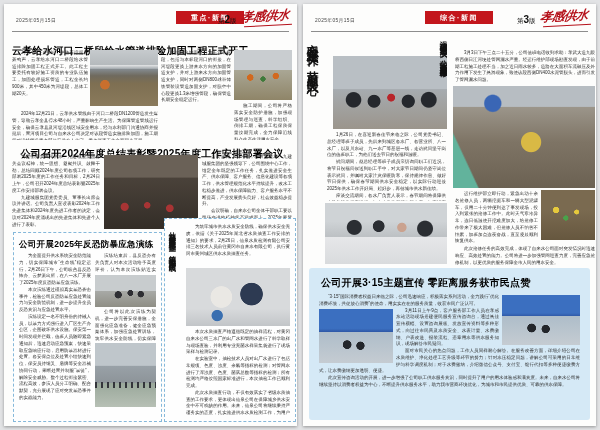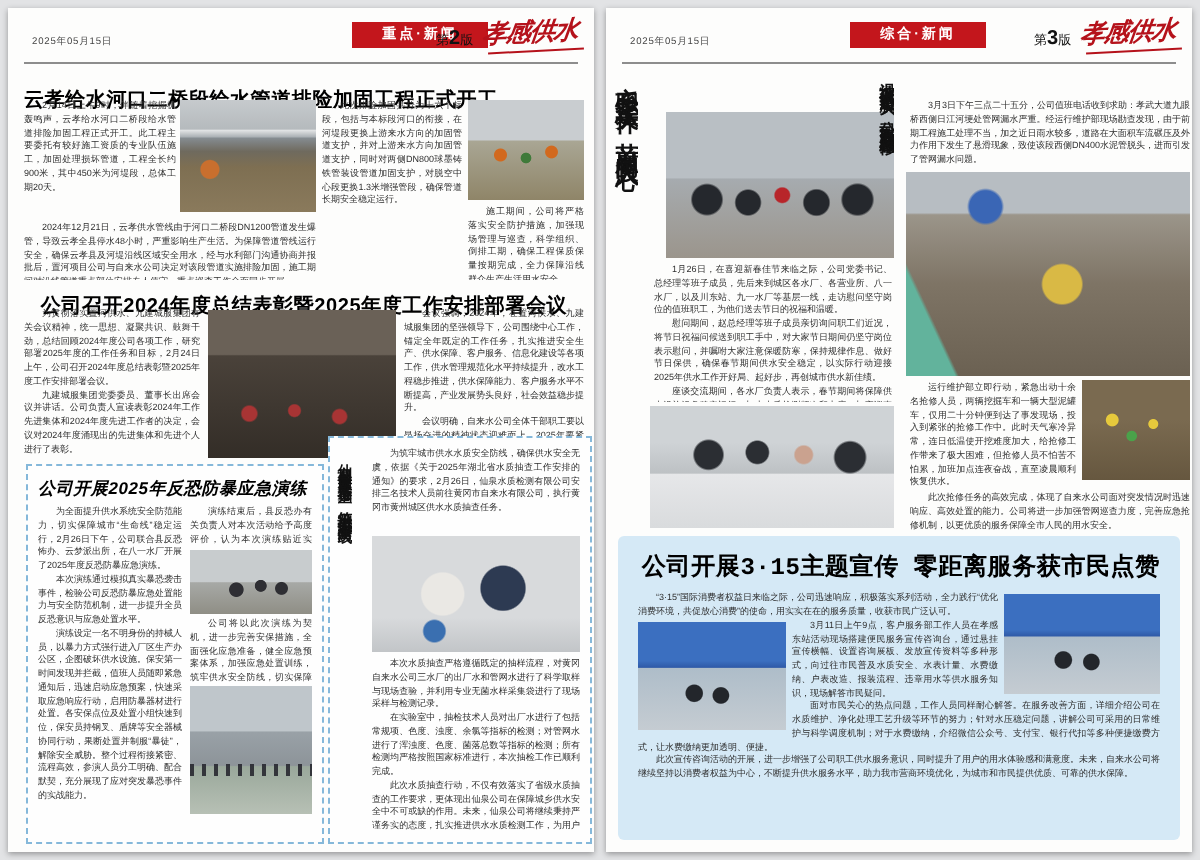--- a/index.html
+++ b/index.html
@@ -29,21 +29,21 @@
     position:absolute;top:4px;right:4px;width:52px;
     color:#b5121b;font-family:"DejaVu Serif","Liberation Serif",serif;
     font-style:italic;font-weight:bold;font-size:12.5px;letter-spacing:-.5px;
     transform:rotate(-3deg) skewX(-10deg);
   }
   .mastline{position:absolute;top:21px;right:5px;width:48px;height:1px;background:#b5121b;transform:rotate(-3deg);}
   .hrule{position:absolute;left:8px;right:8px;top:27px;border-top:1px solid #8d8d8d;}
   
   .hl{font-weight:bold;color:#000;letter-spacing:.3px;line-height:1.2;}
   .hl1{font-size:10px;}
-  .hl2{font-size:8.5px;font-style:italic;}
+  .hl2{font-size:8.5px;}
   .vtitle{
     font-weight:bold;color:#111;
     writing-mode:vertical-rl;text-orientation:upright;
     letter-spacing:1px;line-height:1.1;overflow:hidden;
   }
   
   .txt{font-size:4.5px;line-height:1.5;color:#2e2e2e;text-align:justify;overflow:hidden;}
   .para{margin:0;text-indent:2em;}
   
   .dashbox{border:1px dashed #85b8da;background:#fefefe;}
@@ -208,21 +208,21 @@
   <div class="abs ph ph-excsite" style="left:150px;top:82px;width:142px;height:102px;"></div>
   <div class="abs txt" style="left:152px;top:187px;width:83px;height:53px;">
       <p class="para">运行维护部立即行动，紧急出动十余名抢修人员，两辆挖掘车和一辆大型泥罐车，仅用二十分钟便到达了事发现场，投入到紧张的抢修工作中。此时天气寒冷异常，连日低温使开挖难度加大，给抢修工作带来了极大困难，但抢修人员不怕苦不怕累，加班加点连夜奋战，直至凌晨顺利恢复供水。</p>
     </div>
   <div class="abs ph ph-pit" style="left:238px;top:186px;width:54px;height:50px;"></div>
   <div class="abs txt" style="left:152px;top:242px;width:140px;height:20px;">
       <p class="para">此次抢修任务的高效完成，体现了自来水公司面对突发情况时迅速响应、高效处置的能力。公司将进一步加强管网巡查力度，完善应急抢修机制，以更优质的服务保障全市人民的用水安全。</p>
     </div>
 
   <div class="abs panel" style="left:6px;top:264px;width:281px;height:152px;padding:0;">
-    <h2 class="hl hl1" style="margin:9px 10px 5px 12px;font-size:12px;font-family:Liberation Mono, monospace;">公司开展3·15主题宣传 零距离服务获市民点赞</h2>
+    <h2 class="hl hl1" style="margin:9px 10px 5px 12px;font-size:10px;">公司开展3·15主题宣传 零距离服务获市民点赞</h2>
     <div class="txt" style="margin:0 10px;height:118px;">
       <div class="ph ph-tent1 fr" style="width:78px;height:50px;"></div>
       <p class="para">“3·15”国际消费者权益日来临之际，公司迅速响应，积极落实系列活动，全力践行“优化消费环境，共促放心消费”的使命，用实实在在的服务质量，收获市民广泛认可。</p>
       <div class="ph ph-tent2 fl" style="width:74px;height:54px;"></div>
       <p class="para">3月11日上午9点，客户服务部工作人员在孝感东站活动现场搭建便民服务宣传咨询台，通过悬挂宣传横幅、设置咨询展板、发放宣传资料等多种形式，向过往市民普及水质安全、水表计量、水费缴纳、户表改造、报装流程、违章用水等供水服务知识，现场解答市民疑问。</p>
       <p class="para">面对市民关心的热点问题，工作人员同样耐心解答。在服务改善方面，详细介绍公司在水质维护、净化处理工艺升级等环节的努力；针对水压稳定问题，讲解公司可采用的日常维护与科学调度机制；对于水费缴纳，介绍微信公众号、支付宝、银行代扣等多种便捷缴费方式，让水费缴纳更加透明、便捷。</p>
       <p class="para">此次宣传咨询活动的开展，进一步增强了公司职工供水服务意识，同时提升了用户的用水体验感和满意度。未来，自来水公司将继续坚持以消费者权益为中心，不断提升供水服务水平，助力我市营商环境优化，为城市和市民提供优质、可靠的供水保障。</p>
     </div>
   </div>
 </section>

